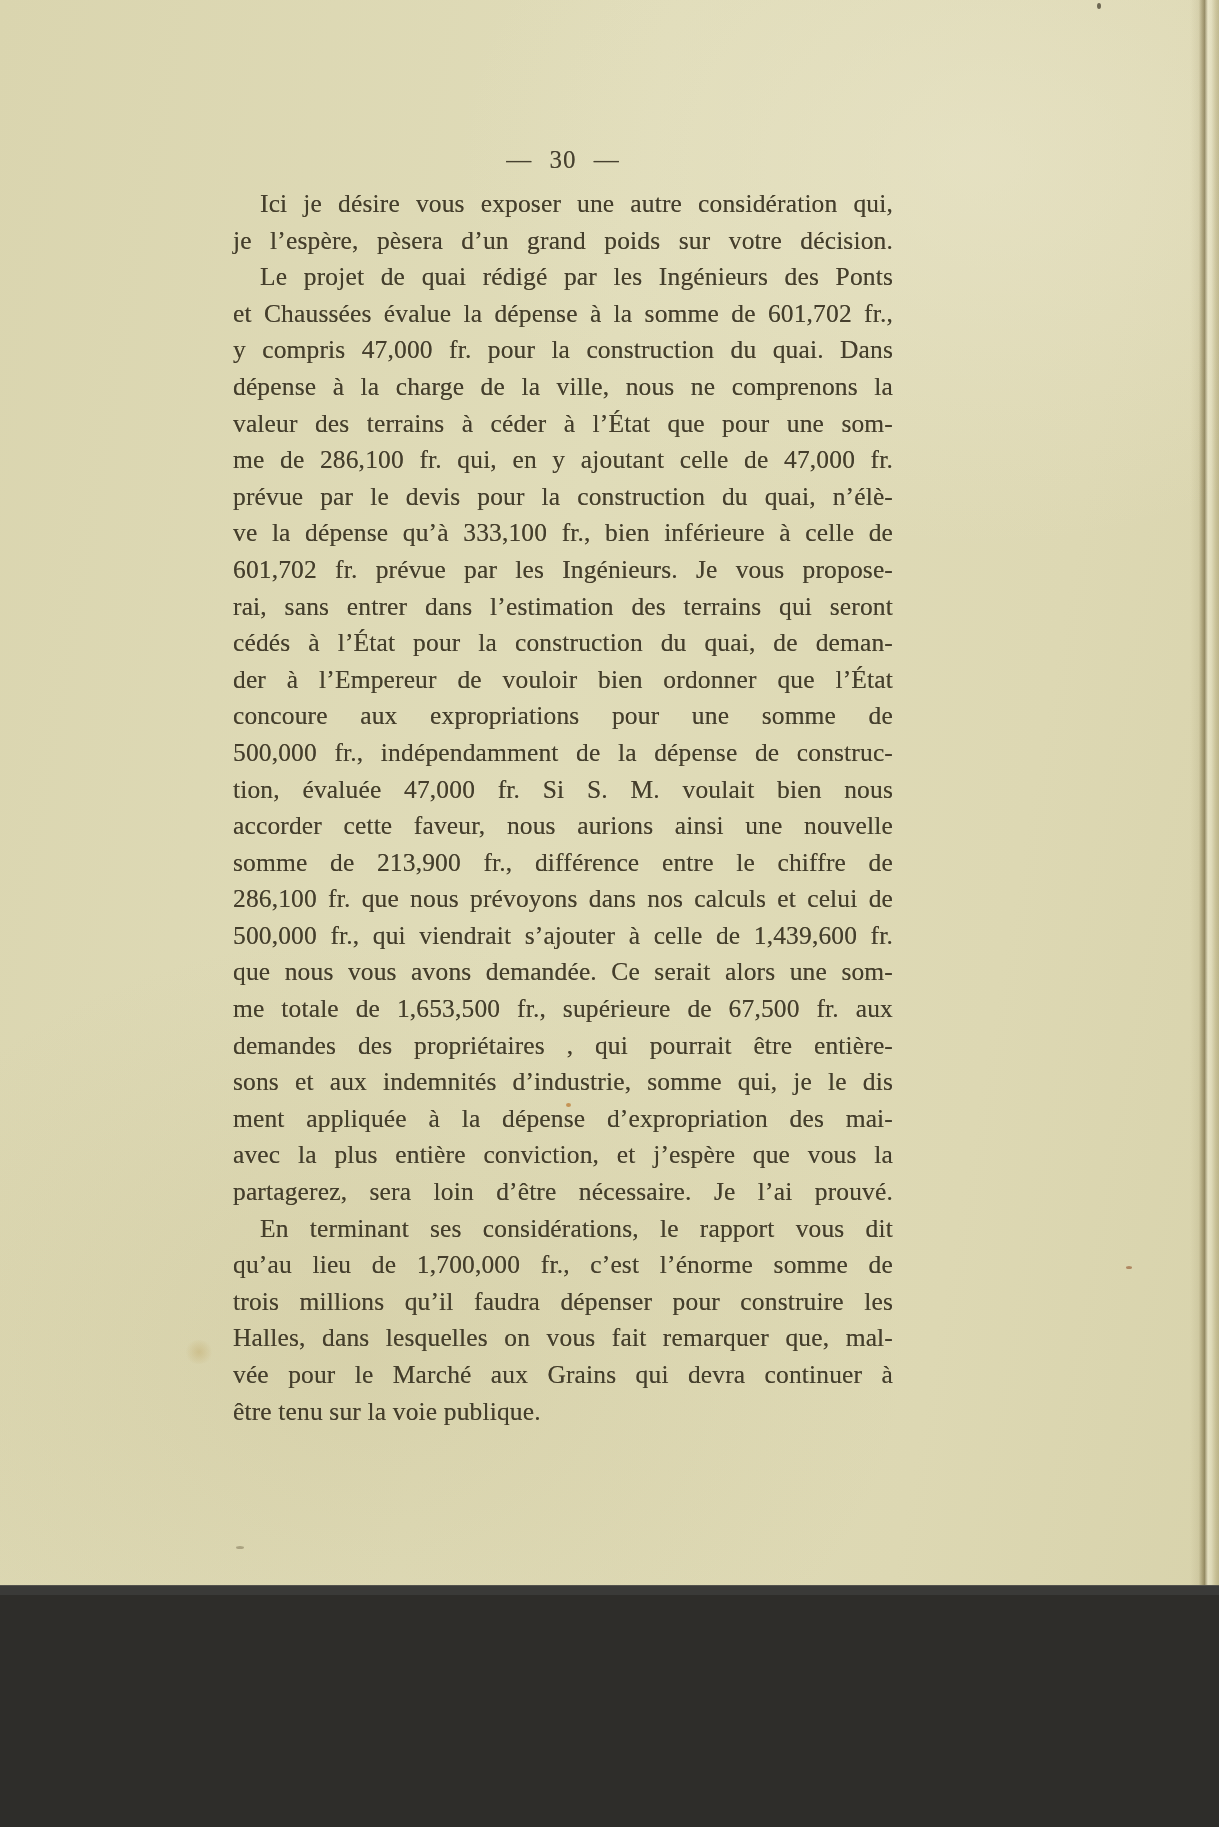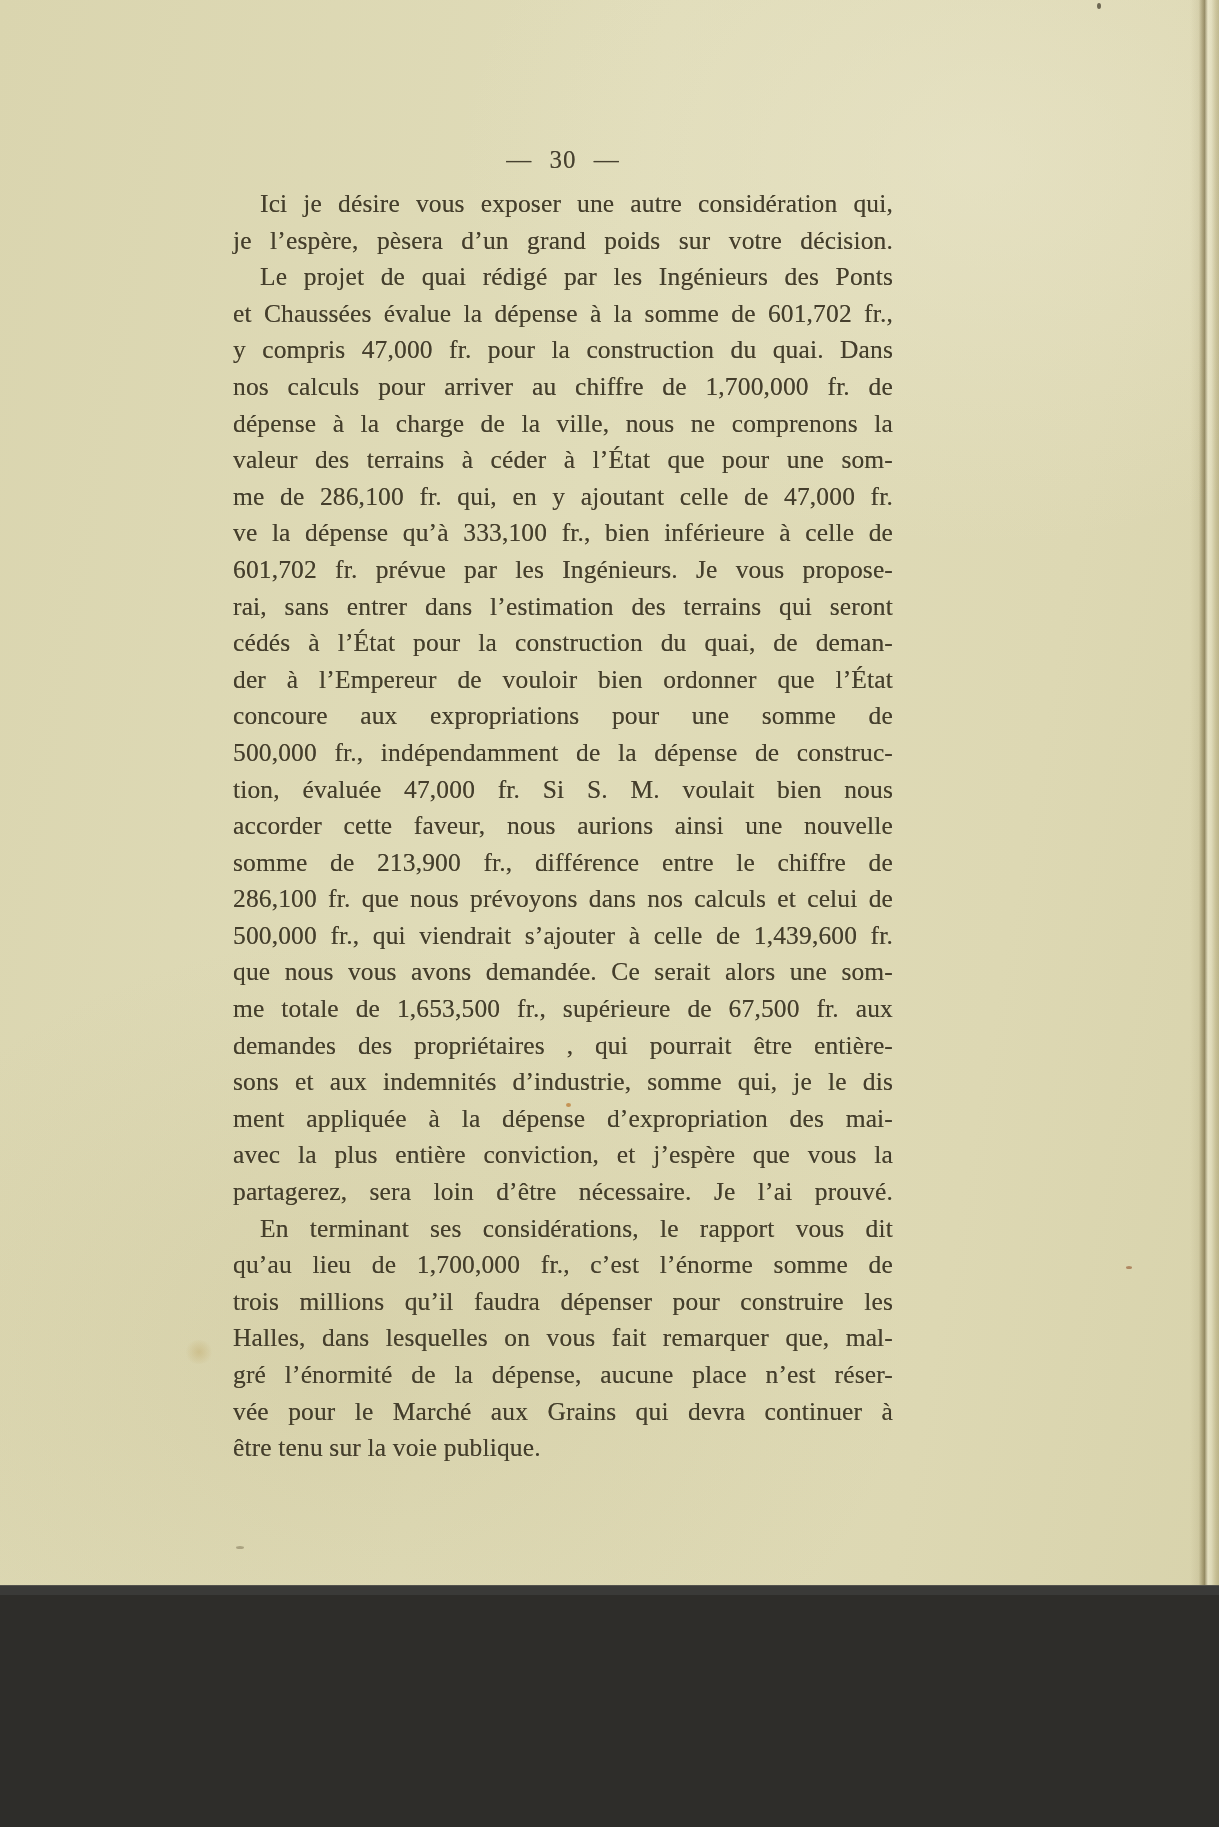--- a/index.html
+++ b/index.html
@@ -68,24 +68,24 @@
 <div class="page">
 
   <div class="page-header">— 30 —</div>
 
   <div class="text-block">
     <div class="line indent"><span style="word-spacing: 9.49609px;">Ici je désire vous exposer une autre considération qui,</span></div>
     <div class="line"><span style="word-spacing: 11.8789px;">je l’espère, pèsera d’un grand poids sur votre décision.</span></div>
     <div class="line indent"><span style="word-spacing: 10.0469px;">Le projet de quai rédigé par les Ingénieurs des Ponts</span></div>
     <div class="line"><span style="word-spacing: 5.73281px;">et Chaussées évalue la dépense à la somme de 601,702 fr.,</span></div>
     <div class="line"><span style="word-spacing: 9.77778px;">y compris 47,000 fr. pour la construction du quai. Dans</span></div>
-    <div class="line"><span style="word-spacing: 12.2014px;">nos calculs pour arriver au chiffre de 1,700,000 fr. de</span></div>
     <div class="line"><span style="word-spacing: 9.93594px;">dépense à la charge de la ville, nous ne comprenons la</span></div>
     <div class="line"><span style="word-spacing: 10.8125px;">valeur des terrains à céder à l’État que pour une som-</span></div>
     <div class="line"><span style="word-spacing: 9.02131px;">me de 286,100 fr. qui, en y ajoutant celle de 47,000 fr.</span></div>
+    <div class="line"><span style="word-spacing: 10.4028px;">prévue par le devis pour la construction du quai, n’élè-</span></div>
     <div class="line"><span style="word-spacing: 7.99219px;">ve la dépense qu’à 333,100 fr., bien inférieure à celle de</span></div>
     <div class="line"><span style="word-spacing: 11.627px;">601,702 fr. prévue par les Ingénieurs. Je vous propose-</span></div>
     <div class="line"><span style="word-spacing: 11.2188px;">rai, sans entrer dans l’estimation des terrains qui seront</span></div>
     <div class="line"><span style="word-spacing: 11.3802px; margin-top: 35px;">cédés à l’État pour la construction du quai, de deman-</span></div>
     <div class="line"><span style="word-spacing: 14.2578px;">der à l’Empereur de vouloir bien ordonner que l’État</span></div>
     <div class="line"><span style="word-spacing: 26.0234px;">concoure aux expropriations pour une somme de</span></div>
     <div class="line"><span style="word-spacing: 10.9866px;">500,000 fr., indépendamment de la dépense de construc-</span></div>
     <div class="line"><span style="word-spacing: 16.1354px;">tion, évaluée 47,000 fr. Si S. M. voulait bien nous</span></div>
     <div class="line"><span style="word-spacing: 14.9844px;">accorder cette faveur, nous aurions ainsi une nouvelle</span></div>
     <div class="line"><span style="word-spacing: 16.0586px;">somme de 213,900 fr., différence entre le chiffre de</span></div>
@@ -95,21 +95,20 @@
     <div class="line"><span style="word-spacing: 10.3194px;">me totale de 1,653,500 fr., supérieure de 67,500 fr. aux</span></div>
     <div class="line"><span style="word-spacing: 15.2232px;">demandes des propriétaires , qui pourrait être entière-</span></div>
     <div class="line"><span style="word-spacing: 9.52431px;">sons et aux indemnités d’industrie, somme qui, je le dis</span></div>
     <div class="line"><span style="word-spacing: 15.1808px;">ment appliquée à la dépense d’expropriation des mai-</span></div>
     <div class="line"><span style="word-spacing: 11.1927px;">avec la plus entière conviction, et j’espère que vous la</span></div>
     <div class="line"><span style="word-spacing: 15.817px;">partagerez, sera loin d’être nécessaire. Je l’ai prouvé.</span></div>
     <div class="line indent"><span style="word-spacing: 14.6496px;">En terminant ses considérations, le rapport vous dit</span></div>
     <div class="line"><span style="word-spacing: 14.0742px;">qu’au lieu de 1,700,000 fr., c’est l’énorme somme de</span></div>
     <div class="line"><span style="word-spacing: 13.8728px;">trois millions qu’il faudra dépenser pour construire les</span></div>
     <div class="line"><span style="word-spacing: 9.92969px;">Halles, dans lesquelles on vous fait remarquer que, mal-</span></div>
-    <div class="line"><span style="word-spacing: 12.2402px;">gré l’énormité de la dépense, aucune place n’est réser-</span></div>
     <div class="line"><span style="word-spacing: 12.7708px;">vée pour le Marché aux Grains qui devra continuer à</span></div>
     <div class="line no-just"><span>être tenu sur la voie publique.</span></div>
   </div>
 
   <div class="crease"></div>
 
   <div class="scan-edge"></div>
 
   <div class="speck" style="left:1097px;top:3px;width:4px;height:6px;background:rgba(80,74,56,0.8);"></div>
   <div class="speck" style="left:1126px;top:1266px;width:6px;height:3px;background:rgba(167,122,85,0.85);"></div>

